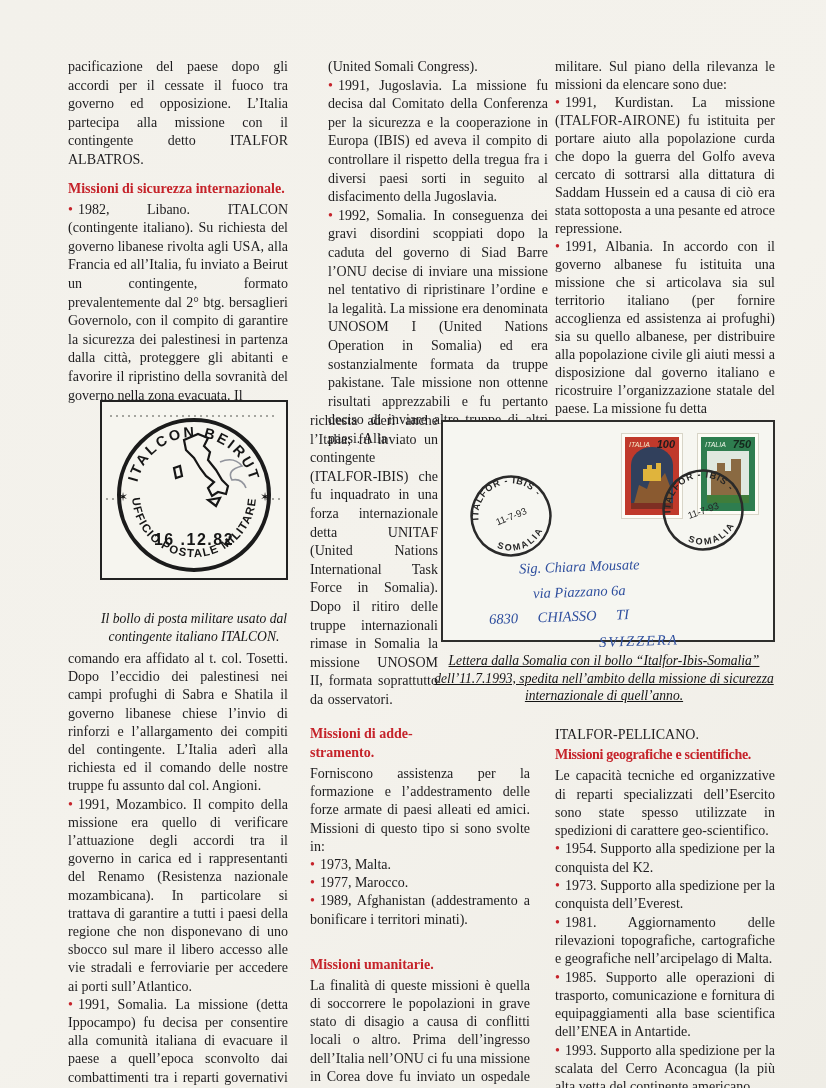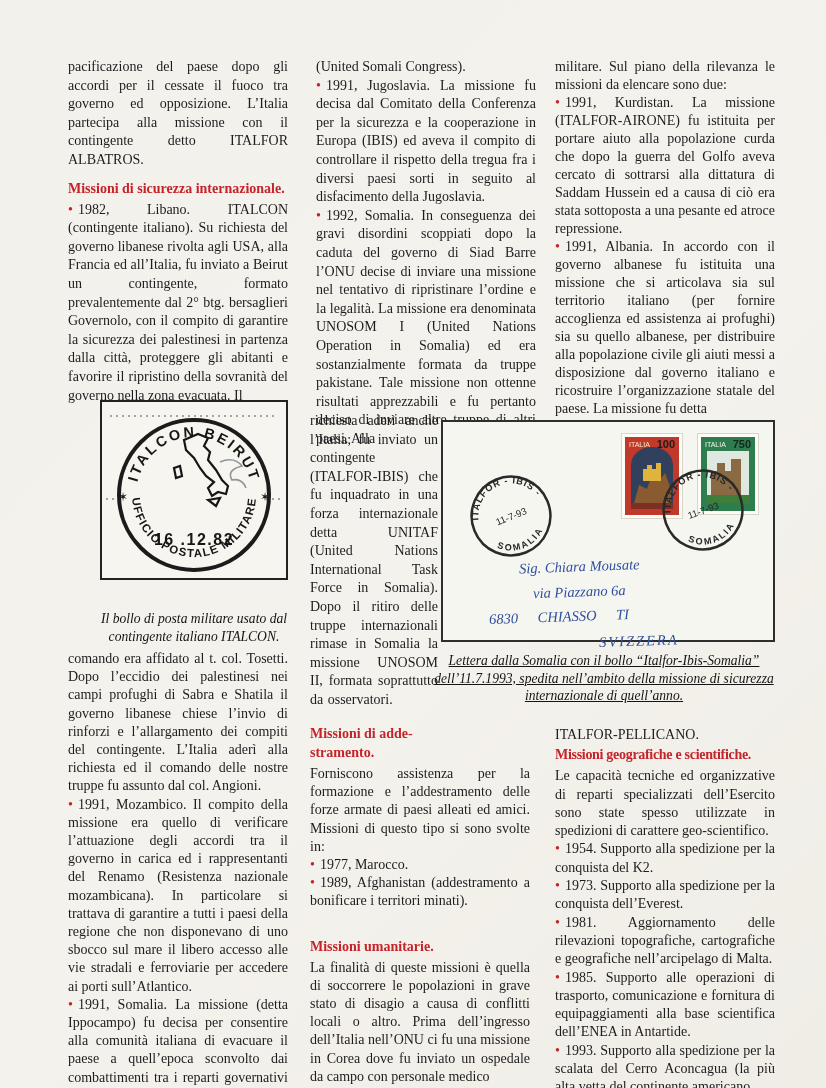--- a/index.html
+++ b/index.html
@@ -25,21 +25,21 @@
   
   #fig-italcon{
     position:absolute;left:100px;top:400px;width:188px;height:180px;
     background:#f6f5ef;border:2px solid #222;box-sizing:border-box;margin:0;
   }
   
   #fig-envelope{
     position:absolute;left:441px;top:420px;width:334px;height:222px;
     background:#f6f6f1;border:2px solid #2e2e2c;box-sizing:border-box;margin:0;z-index:5;
   }
-  .stamp{position:absolute;background:#fdfcf6;box-shadow:0 0 0 1px #d8d5c8;padding:3px;box-sizing:border-box;}
+  .stamp{position:absolute;background:#fdfcf6;box-shadow:0 0 0 1px #d8d5c8;padding:3px;box-sizing:border-box;font-style:italic;}
   .stamp svg{display:block;}
   .pm{position:absolute;}
   .addr{position:absolute;left:0;top:130px;width:100%;
     color:#2f4f9e;font-style:italic;font-size:14.5px;line-height:25px;}
   .addr div{white-space:nowrap;transform:rotate(-2deg);}
   .a1{margin-left:76px;}
   .a2{margin-left:90px;}
   .a3{margin-left:46px;word-spacing:16px;}
   .a4{margin-left:156px;letter-spacing:2px;}
   
@@ -88,34 +88,35 @@
     </svg>
   </figure>
   <div class="caption" style="left:70px;top:610px;width:248px;">Il bollo di posta militare usato dal contingente italiano ITALCON.</div>
 
   <div class="col" id="left-bottom" style="left:68px;top:650px;width:220px;line-height:18.2px;">
     <p>comando era affidato al t. col. Tosetti. Dopo l’eccidio dei palestinesi nei campi profughi di Sabra e Shatila il governo libanese chiese l’invio di rinforzi e l’allargamento dei compiti del contingente. L’Italia aderì alla richiesta ed il comando delle nostre truppe fu assunto dal col. Angioni.</p>
     <p><span class="dot">•</span><span>1991, Mozambico. Il compito della missione era quello di verificare l’attuazione degli accordi tra il governo in carica ed i rappresentanti del Renamo (Resistenza nazionale mozambicana). In particolare si trattava di garantire a tutti i paesi della regione che non disponevano di uno sbocco sul mare il libero accesso alle vie stradali e ferroviarie per accedere ai porti sull’Atlantico.</span></p>
     <p><span class="dot">•</span><span>1991, Somalia. La missione (detta Ippocampo) fu decisa per consentire alla comunità italiana di evacuare il paese a quell’epoca sconvolto dai combattimenti tra i reparti governativi e quelli dei guerriglieri del USC</span></p>
   </div>
 
-  <div class="col" id="mid-top" style="left:316px;top:58px;width:220px;font-family:Liberation Serif, serif;">
+  <div class="col" id="mid-top" style="left:328px;top:58px;width:220px;font-family:Liberation Serif, serif;">
     <p>(United Somali Congress).</p>
     <p><span class="dot">•</span><span>1991, Jugoslavia. La missione fu decisa dal Comitato della Conferenza per la sicurezza e la cooperazione in Europa (IBIS) ed aveva il compito di controllare il rispetto della tregua fra i diversi paesi sorti in seguito al disfacimento della Jugoslavia.</span></p>
     <p><span class="dot">•</span><span>1992, Somalia. In conseguenza dei gravi disordini scoppiati dopo la caduta del governo di Siad Barre l’ONU decise di inviare una missione nel tentativo di ripristinare l’ordine e la legalità. La missione era denominata UNOSOM I (United Nations Operation in Somalia) ed era sostanzialmente formata da truppe pakistane. Tale missione non ottenne risultati apprezzabili e fu pertanto deciso di inviare altre truppe di altri paesi. Alla</span></p>
   </div>
 
   <div class="col" id="mid-narrow" style="left:310px;top:412px;width:128px;">
     <p>richiesta aderì anche l’Italia; fu inviato un contingente (ITALFOR-IBIS) che fu inquadrato in una forza internazionale detta UNITAF (United Nations International Task Force in Somalia). Dopo il ritiro delle truppe internazionali rimase in Somalia la missione UNOSOM II, formata soprattutto da osservatori.</p>
   </div>
 
   <div class="col" id="mid-bottom" style="left:310px;top:724px;width:220px;line-height:18.2px;">
     <p class="red-h" style="margin-top:0 !important;">Missioni di adde-
 stramento.</p>
     <p>Forniscono assistenza per la formazione e l’addestramento delle forze armate di paesi alleati ed amici. Missioni di questo tipo si sono svolte in:</p>
+    <p><span class="dot">•</span><span>1973, Malta.</span></p>
     <p><span class="dot">•</span><span>1977, Marocco.</span></p>
     <p><span class="dot">•</span><span>1989, Afghanistan (addestramento a bonificare i territori minati).</span></p>
     <p class="red-h mt-big">Missioni umanitarie.</p>
     <p>La finalità di queste missioni è quella di soccorrere le popolazioni in grave stato di disagio a causa di conflitti locali o altro. Prima dell’ingresso dell’Italia nell’ONU ci fu una missione in Corea dove fu inviato un ospedale da campo con personale medico</p>
   </div>
 
   <div class="col" id="right-top" style="left:555px;top:58px;width:220px;z-index:1;">
     <p>militare. Sul piano della rilevanza le missioni da elencare sono due:</p>
     <p><span class="dot">•</span><span>1991, Kurdistan. La missione (ITALFOR-AIRONE) fu istituita per portare aiuto alla popolazione curda che dopo la guerra del Golfo aveva cercato di sottrarsi alla dittatura di Saddam Hussein ed a causa di ciò era stata sottoposta a una pesante ed atroce repressione.</span></p>
     <p><span class="dot">•</span><span>1991, Albania. In accordo con il governo albanese fu istituita una missione che si articolava sia sul territorio italiano (per fornire accoglienza ed assistenza ai profughi) sia su quello albanese, per distribuire alla popolazione civile gli aiuti messi a disposizione dal governo italiano e ricostruire l’organizzazione statale del paese. La missione fu detta</span></p>

